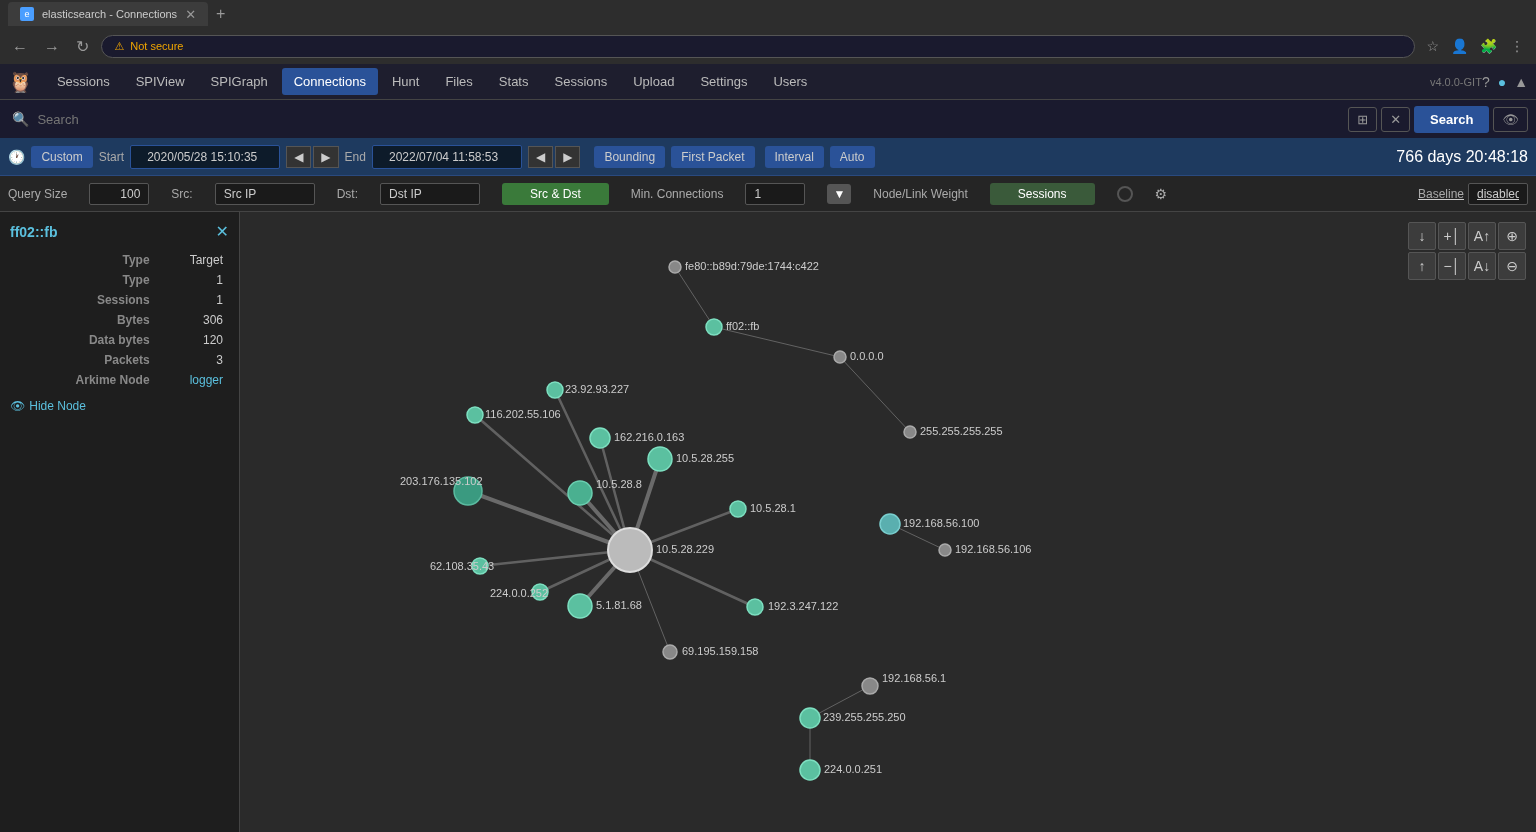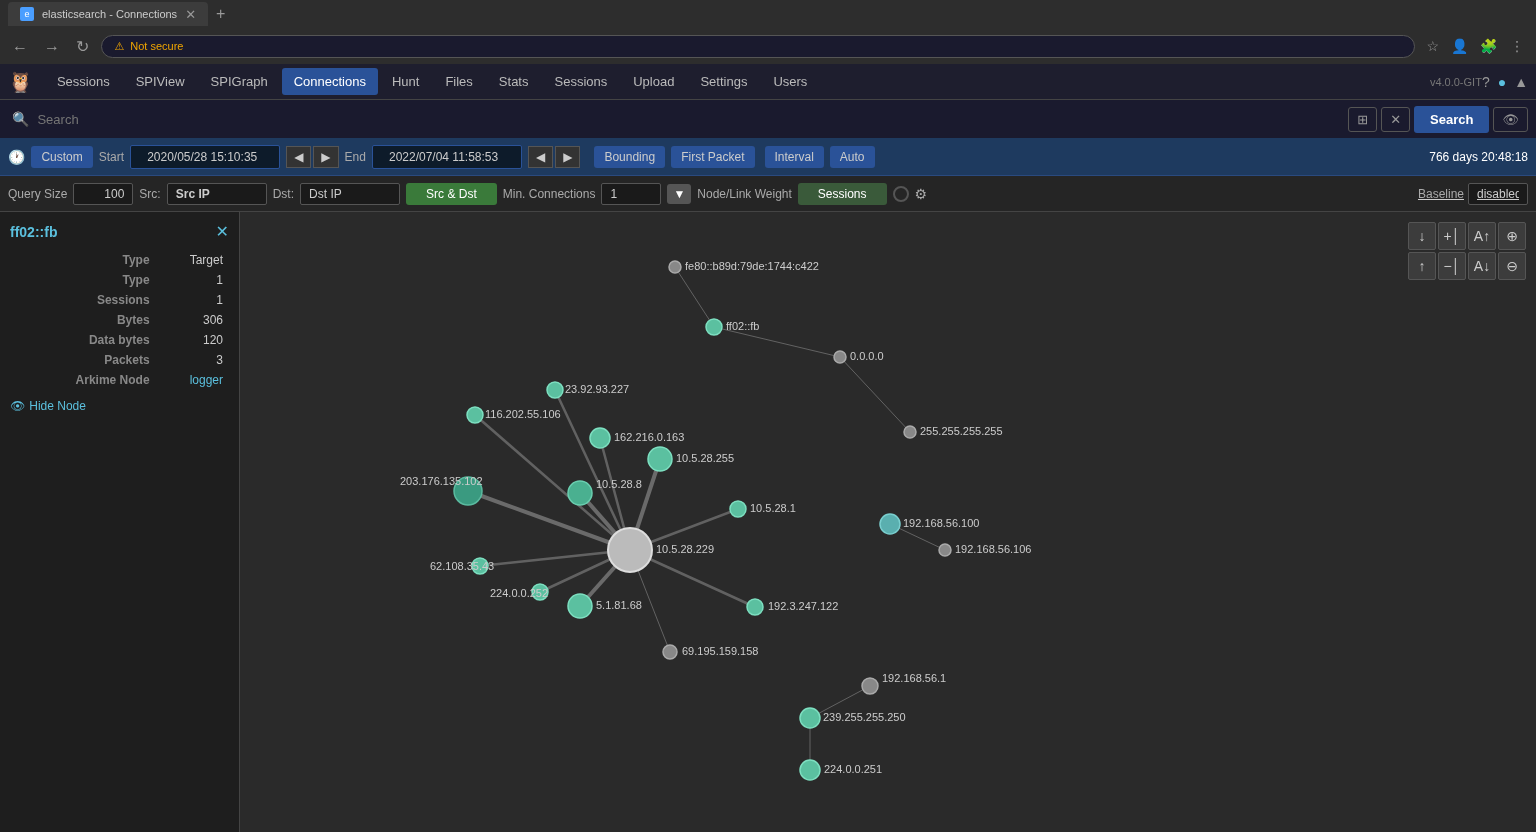--- a/index.html
+++ b/index.html
@@ -38,28 +38,28 @@
     .search-actions { display: flex; gap: 4px; align-items: center; }
     .search-action-btn { background: transparent; border: 1px solid #555; color: #999; padding: 4px 8px; cursor: pointer; border-radius: 3px; font-size: 13px; }
 
     
     .time-bar { background: #1e3a5f; display: flex; align-items: center; height: 38px; padding: 0 8px; gap: 6px; border-bottom: 1px solid #2a4a7f; }
     .time-btn { background: #2a5298; border: none; color: #ccc; padding: 4px 10px; border-radius: 3px; cursor: pointer; font-size: 12px; }
     .time-nav { display: flex; gap: 2px; }
     .time-nav-btn { background: #333; border: 1px solid #555; color: #ccc; padding: 3px 7px; cursor: pointer; font-size: 12px; }
     .time-field { background: #0d1b2a; border: 1px solid #2a5298; color: #ccc; padding: 4px 16px; font-size: 12px; border-radius: 2px; }
     .time-label { color: #aaa; font-size: 12px; }
-    .time-duration { color: #fff; font-size: 12px; margin-left: auto; }
-
-    
-    .query-bar { background: #252525; display: flex; align-items: center; height: 36px; padding: 0 8px; gap: 6px; border-bottom: 1px solid #444; }
+    .time-duration { color: #fff; font-size: 16px; margin-left: auto; }
+
+    
+    .query-bar { background: #252525; display: flex; align-items: center; height: 36px; padding: 0 8px; gap: 22px; border-bottom: 1px solid #444; }
     .query-label { color: #aaa; font-size: 12px; }
     .query-field { background: #1a1a1a; border: 1px solid #555; color: #ccc; padding: 3px 8px; font-size: 12px; border-radius: 2px; min-width: 60px; }
     .query-select { background: #1a1a1a; border: 1px solid #555; color: #ccc; padding: 3px 8px; font-size: 12px; border-radius: 2px; min-width: 100px; }
-    .query-btn { background: #3a7a3a; border: none; color: #fff; padding: 4px 20px; border-radius: 3px; cursor: pointer; font-size: 12px; }
+    .query-btn { background: #3a7a3a; border: none; color: #fff; padding: 4px 28px; border-radius: 3px; cursor: pointer; font-size: 12px; }
     .query-baseline { display: flex; align-items: center; gap: 4px; margin-left: auto; text-decoration: underline; }
     .query-circle { width: 16px; height: 16px; border-radius: 50%; border: 2px solid #555; background: transparent; }
     .query-gear { color: #aaa; font-size: 14px; cursor: pointer; }
 
     
     .main-content { display: flex; height: calc(832px - 28px - 36px - 36px - 38px - 38px - 36px); }
 
     
     .sidebar { width: 240px; background: #1e1e1e; border-right: 1px solid #444; padding: 10px; overflow-y: auto; flex-shrink: 0; }
     .sidebar-title { display: flex; align-items: center; justify-content: space-between; margin-bottom: 8px; }
@@ -167,21 +167,21 @@
   <button class="time-btn">First Packet</button>
   <button class="time-btn" style="margin-left:4px;">Interval</button>
   <button class="time-btn">Auto</button>
   <span class="time-duration">766 days 20:48:18</span>
 </div>
 
 <div class="query-bar">
   <span class="query-label">Query Size</span>
   <input class="query-field" type="text" value="100" style="width: 50px; text-align: right;">
   <span class="query-label">Src:</span>
-  <input class="query-select" type="text" value="Src IP" style="width: 100px; font-weight: bold;">
+  <input class="query-select" type="text" value="Src IP" style="width: 100px;">
   <span class="query-label">Dst:</span>
   <input class="query-select" type="text" value="Dst IP" style="width: 100px;">
   <button class="query-btn">Src &amp; Dst</button>
   <span class="query-label">Min. Connections</span>
   <input class="query-field" type="text" value="1" style="width: 40px;">
   <button class="query-btn" style="background:#555;padding:3px 6px;">▼</button>
   <span class="query-label">Node/Link Weight</span>
   <button class="query-btn" style="background:#3a5a3a;">Sessions</button>
   <div class="query-circle"></div>
   <span class="query-gear">⚙</span>

